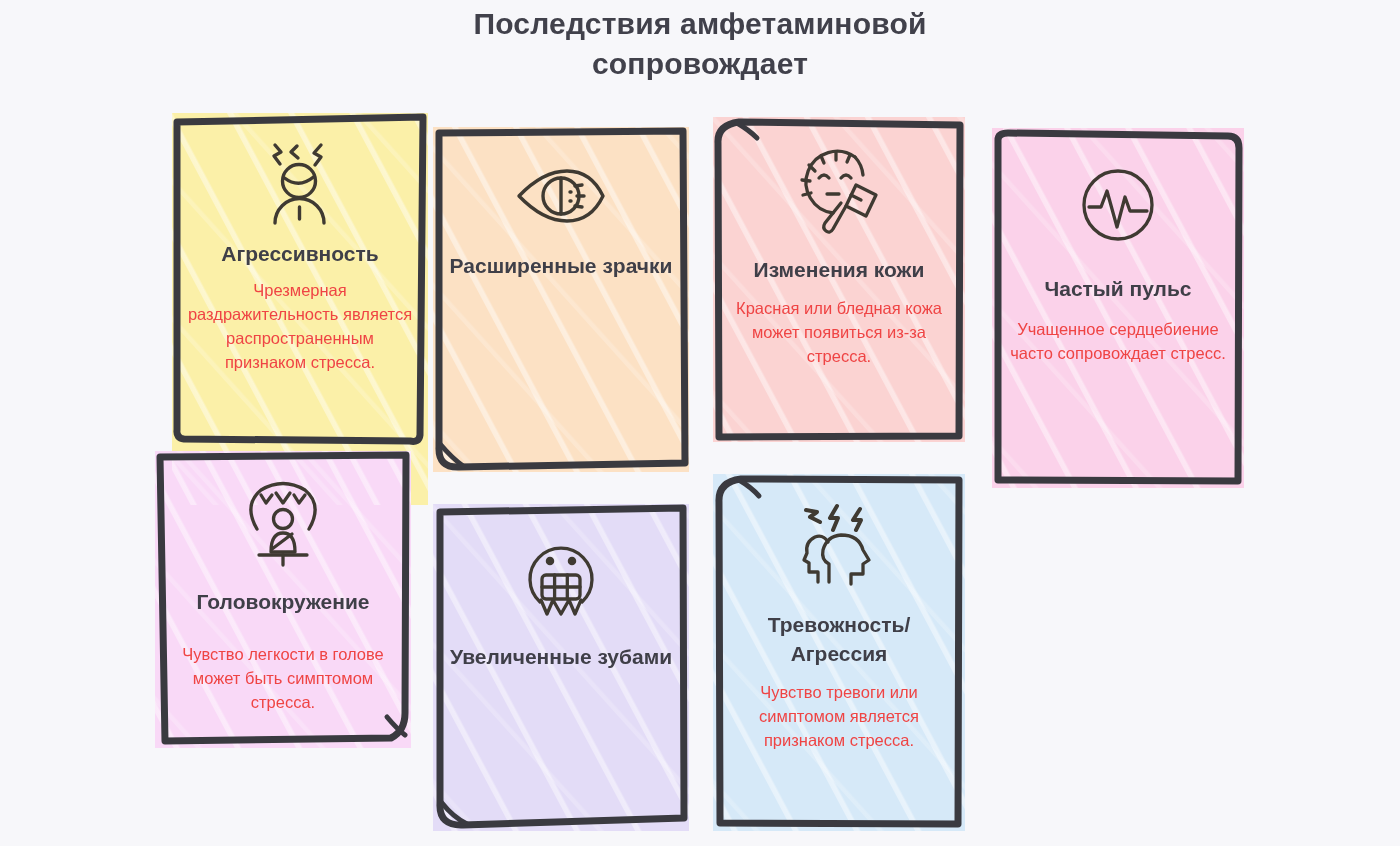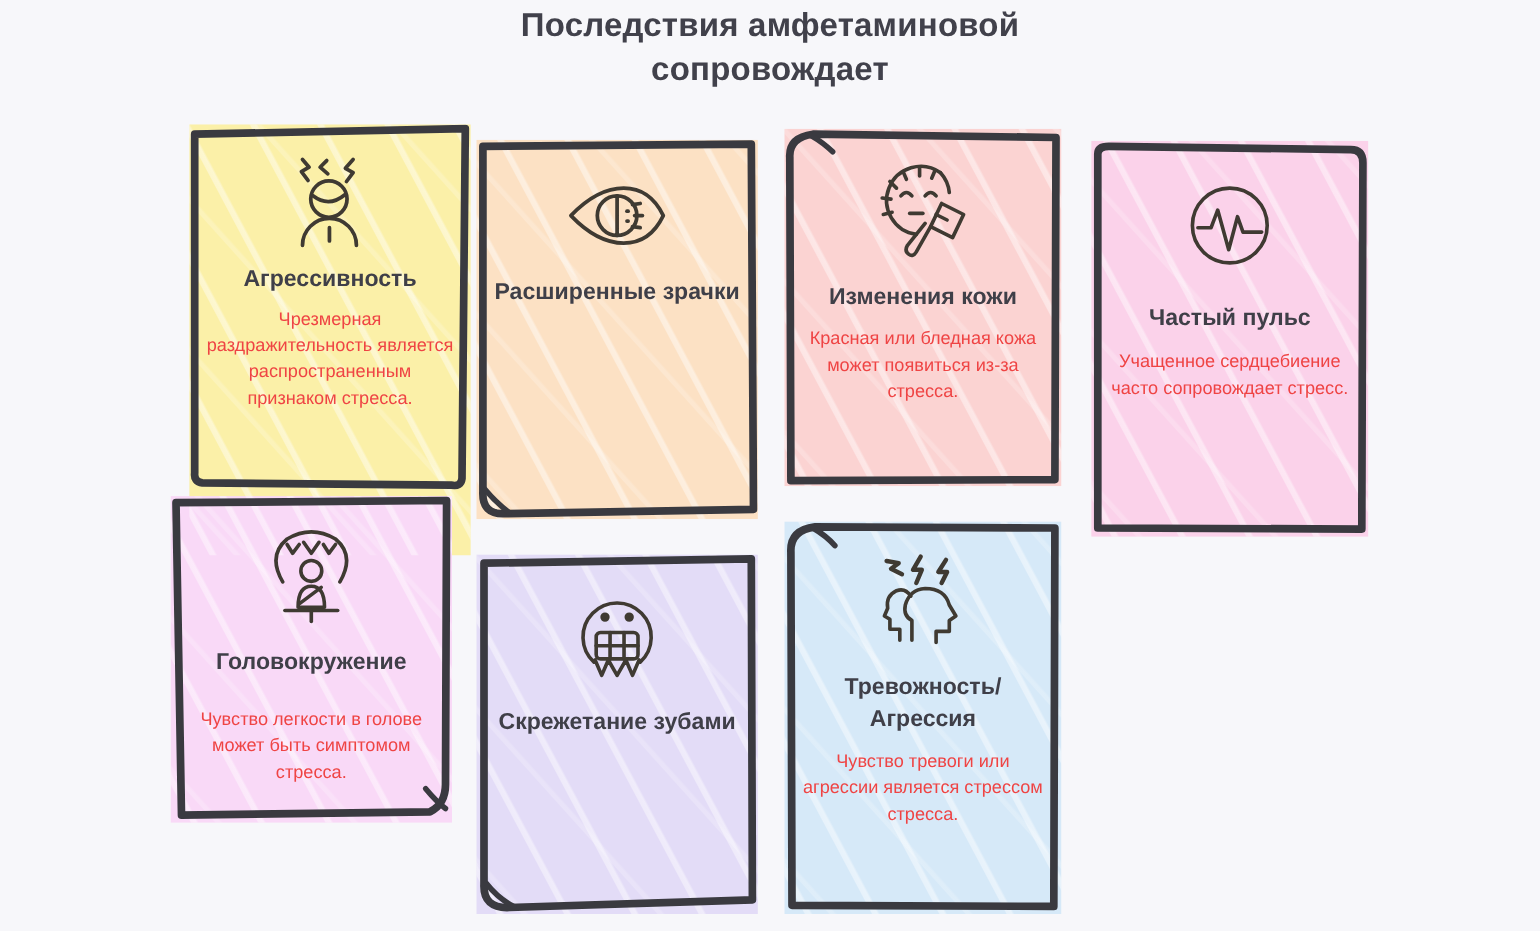--- a/index.html
+++ b/index.html
@@ -299,21 +299,21 @@
             <circle cx="33" cy="27" r="2.6" fill="#3f3a32"></circle>
             <circle cx="55" cy="27" r="2.6" fill="#3f3a32"></circle>
             <rect x="25" y="41" width="38" height="24" rx="4"></rect>
             <line x1="25" y1="53" x2="63" y2="53"></line>
             <line x1="37.6" y1="41" x2="37.6" y2="65"></line>
             <line x1="50.3" y1="41" x2="50.3" y2="65"></line>
             <path d="M24,66 L30,80 L36,66 L44,80 L52,66 L58,80 L64,66"></path>
           </g>
         </svg>
       </span>
-      <div class="card-title">Скрежетание зубами</div>
+      <div class="card-title">Увеличенные зубами</div>
     </div>
   </div>
 
   <div class="card" id="card-6">
     <div class="fill" style="background:#d6e9f8"></div>
     <div class="tex"></div>
     <div class="tex2"></div>
     <svg class="frame" viewBox="0 0 252 357" preserveAspectRatio="none">
       <path d="M28,5 L246,6 L245,350 L7,349 L6,28 Q5,8 28,5 Z" fill="none" stroke="#3a3a40" stroke-width="7" stroke-linejoin="round" stroke-linecap="round"></path>
       <path d="M26,6 Q38,13 46,22" fill="none" stroke="#3a3a40" stroke-width="5" stroke-linecap="round"></path>
@@ -324,17 +324,17 @@
           <g fill="none" stroke="#3f3a32" stroke-width="3.3" stroke-linecap="round" stroke-linejoin="round">
             <path d="M13,8 L24,10 L17,15 L27,20" stroke-width="4"></path>
             <path d="M44,4 L37,16 L45,16 L40,28" stroke-width="4"></path>
             <path d="M67,7 L60,18 L68,18 L63,28" stroke-width="4"></path>
             <path d="M35,40 Q30,32 22,35 Q12,40 14,51 L11,58 L16,61 L16,70 L25,70 L25,80"></path>
             <path d="M36,80 L36,62 Q28,58 30,48 Q34,34 48,33 Q66,33 70,48 L76,58 L70,62 L70,72 L58,72 L58,82"></path>
           </g>
         </svg>
       </span>
       <div class="card-title">Тревожность/ Агрессия</div>
-      <div class="card-desc">Чувство тревоги или агрессии является стрессом стресса.</div>
+      <div class="card-desc">Чувство тревоги или симптомом является признаком стресса.</div>
     </div>
   </div>
 
 </div>
 
 </body></html>

